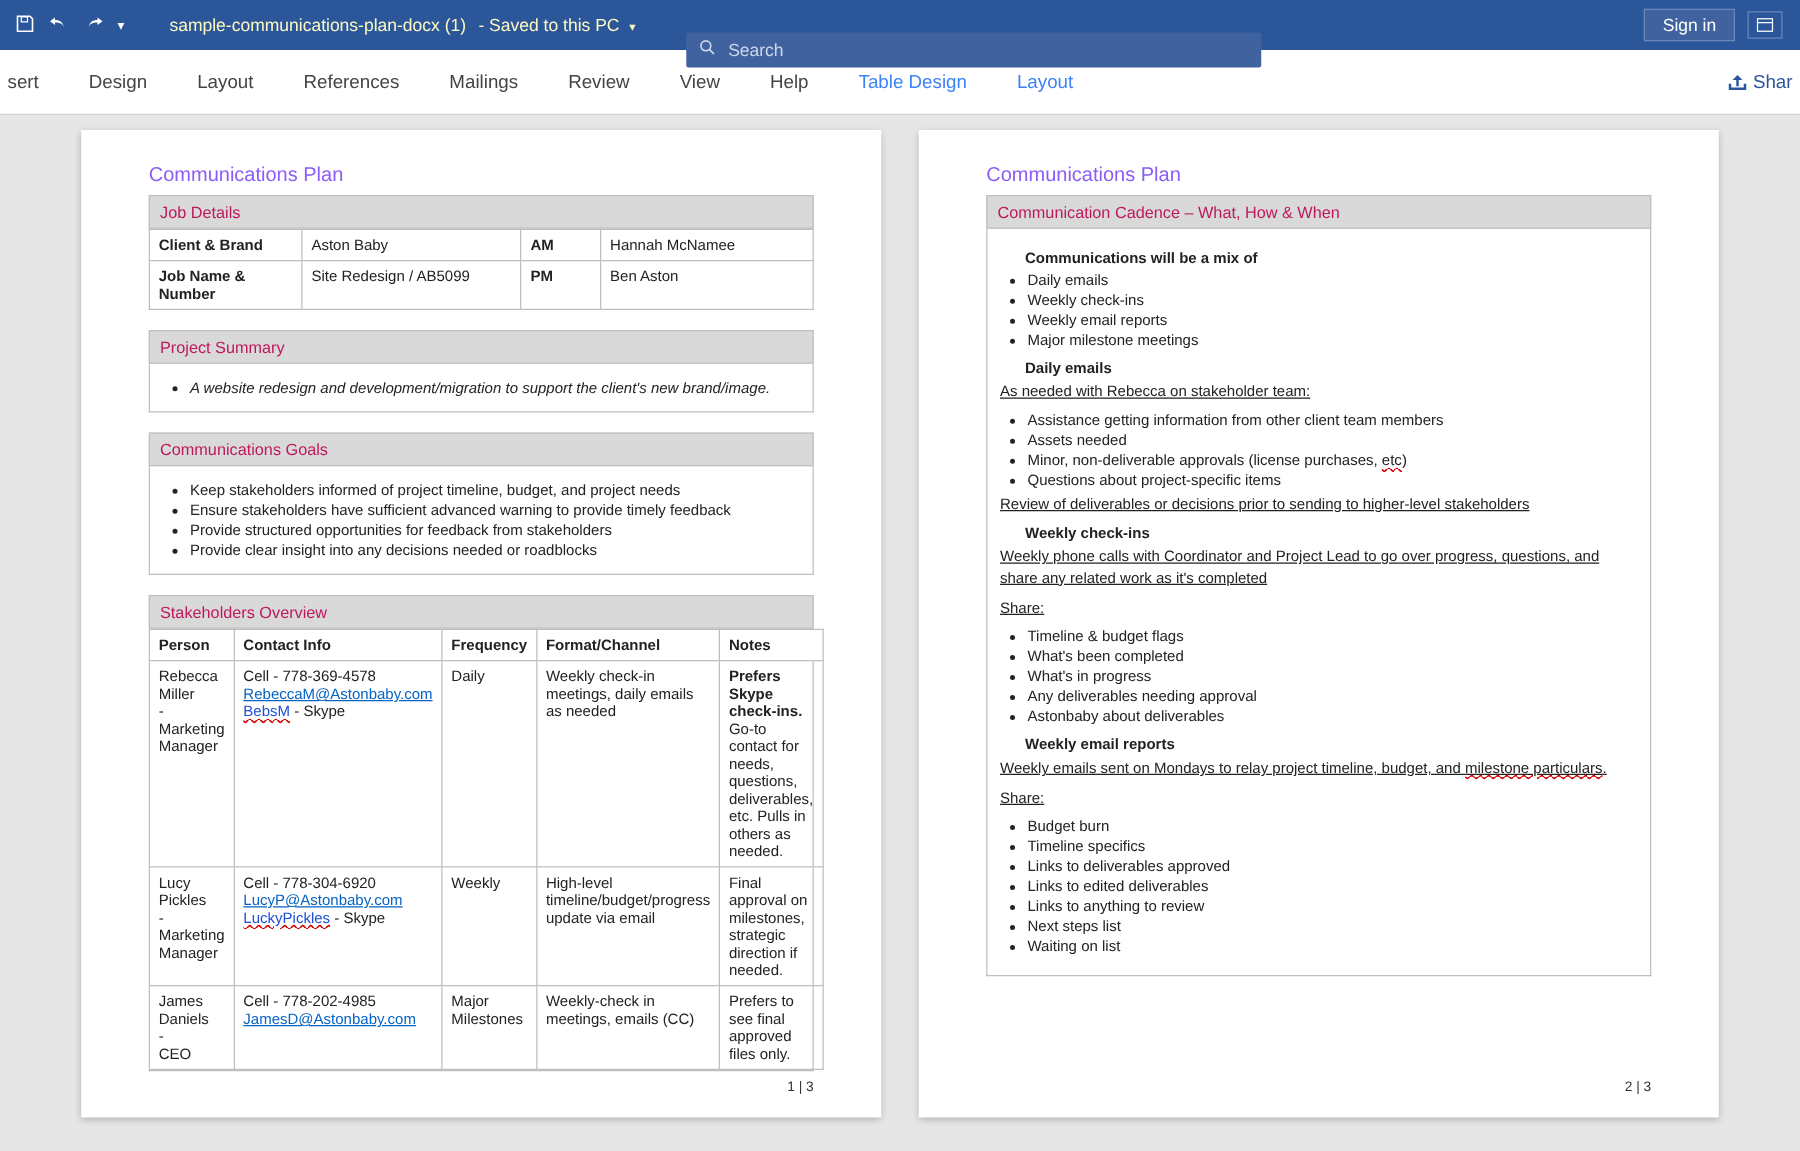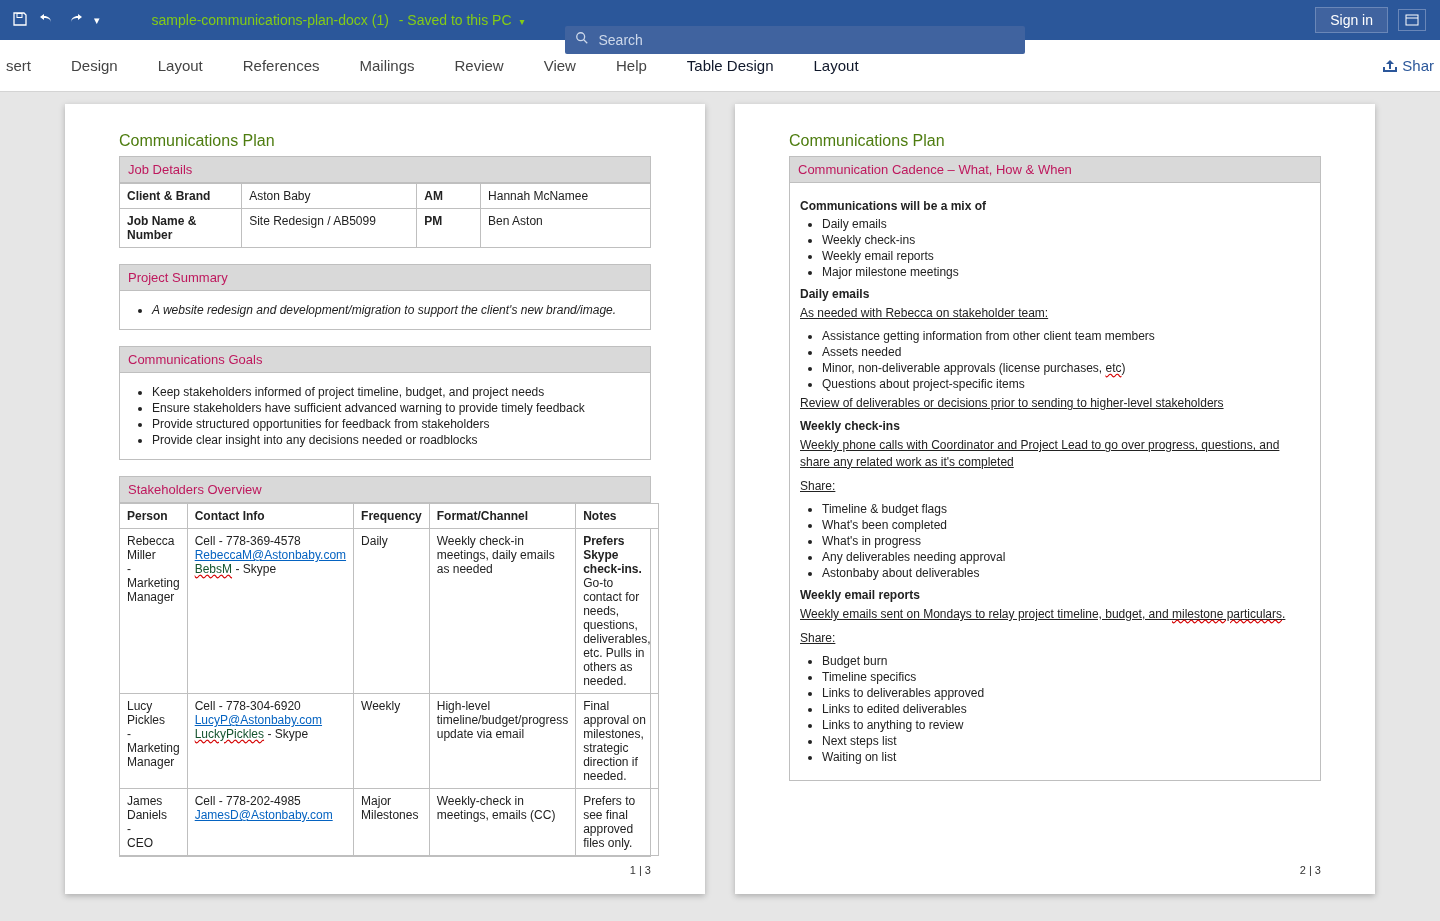--- a/index.html
+++ b/index.html
@@ -13,21 +13,21 @@
   .titlebar {
     height: 40px;
     background: #2b579a;
     color: #fff;
     display: flex;
     align-items: center;
     font-size: 14px;
   }
   .qat { display: flex; align-items: center; gap: 10px; padding: 0 12px; }
   .qat svg { fill: #fff; }
-  .docname { margin-left: 40px; color: #84cc16; }
+  .docname { margin-left: 24px; color: #fef9c3; }
   .docname .saved { margin-left: 6px; }
   .docname .chev { margin-left: 4px; font-size: 10px; }
   .search {
     margin-left: 40px;
     display: flex;
     align-items: center;
     background: #40639f;
     height: 28px;
     width: 460px;
     border-radius: 2px;
@@ -59,66 +59,66 @@
     height: 52px;
     background: #fff;
     border-bottom: 1px solid #d4d4d4;
     display: flex;
     align-items: center;
     font-size: 15px;
     color: #444;
     overflow: hidden;
   }
   .ribbon .rtab { padding: 0 20px; height: 100%; display:flex; align-items:center; cursor:pointer;}
-  .ribbon .rtab.context { color: #0f172a; }
+  .ribbon .rtab.context { color: #3b82f6; }
   .ribbon .share { margin-left: auto; color: #2b579a; padding-right:6px;}
   
   .workspace {
     height: calc(100vh - 80px);
     overflow: auto;
     display: flex;
     justify-content: center;
     gap: 30px;
     padding: 12px 0 40px 0;
   }
   .page {
     width: 640px;
     min-height: 790px;
     background: #fff;
     box-shadow: 0 2px 6px rgba(0,0,0,0.25);
     padding: 28px 54px 40px 54px;
     font-size: 12px;
     color: #222;
     position: relative;
   }
-  .doc-title { color: #4d7c0f; font-size: 16px; margin-bottom: 6px; }
+  .doc-title { color: #8b5cf6; font-size: 16px; margin-bottom: 6px; }
   .section-header {
     background: #d9d9d9;
     color: #be185d;
     font-size: 13px;
     padding: 5px 8px;
     border: 1px solid #bfbfbf;
   }
   .section-body { border: 1px solid #bfbfbf; border-top: none; padding: 8px 10px; margin-bottom: 16px;}
   .italic { font-style: italic; }
   ul.doc-list { margin: 4px 0 4px 22px; padding: 0; }
   ul.doc-list li { margin: 2px 0; }
   table.doc-table { width: 100%; border-collapse: collapse; font-size: 12px; margin-bottom:16px;}
   table.doc-table th, table.doc-table td { border: 1px solid #bfbfbf; padding: 5px 7px; text-align: left; vertical-align: top;}
   table.doc-table th { background: #fff; font-weight: bold;}
   .sh-wrap { border:1px solid #bfbfbf; border-top:none; margin-bottom:16px;}
   .sh-wrap table.doc-table{border:none;margin-bottom:0;}
   .sh-wrap table.doc-table th, .sh-wrap table.doc-table td{border-left:none;}
   .sh-wrap table.doc-table th:first-child, .sh-wrap table.doc-table td:first-child{border-left:none;}
   .link { color: #0563c1; text-decoration: underline; }
-  .spellerr { text-decoration-line: underline; text-decoration-style: wavy; text-decoration-color: #d40000; color:#14532d;}
+  .spellerr { text-decoration-line: underline; text-decoration-style: wavy; text-decoration-color: #d40000; color:#1d4ed8;}
   .spellerr2 { text-decoration-line: underline; text-decoration-style: wavy; text-decoration-color: #d40000;}
   .bold { font-weight: bold; }
   .pagenum { position:absolute; bottom:18px; right:54px; font-size:11px; color:#333;}
-  .sub-h { font-weight: bold; margin-top: 8px; margin-bottom:2px;}
+  .sub-h { font-weight: bold; margin-top: 8px; margin-bottom:2px;margin-left:20px;}
   .para { margin: 4px 0 8px 0; line-height:1.35;text-decoration:underline;}
 </style>
 </head>
 <body>
 
 <div class="titlebar">
   <div class="qat">
     <span><svg width="16" height="16" viewBox="0 0 16 16">
           <path d="M2 2h10l2 2v10H2z" fill="none" stroke="#fff" stroke-width="1.3"></path>
           <rect x="5" y="2.5" width="5" height="4" fill="none" stroke="#fff"></rect>

